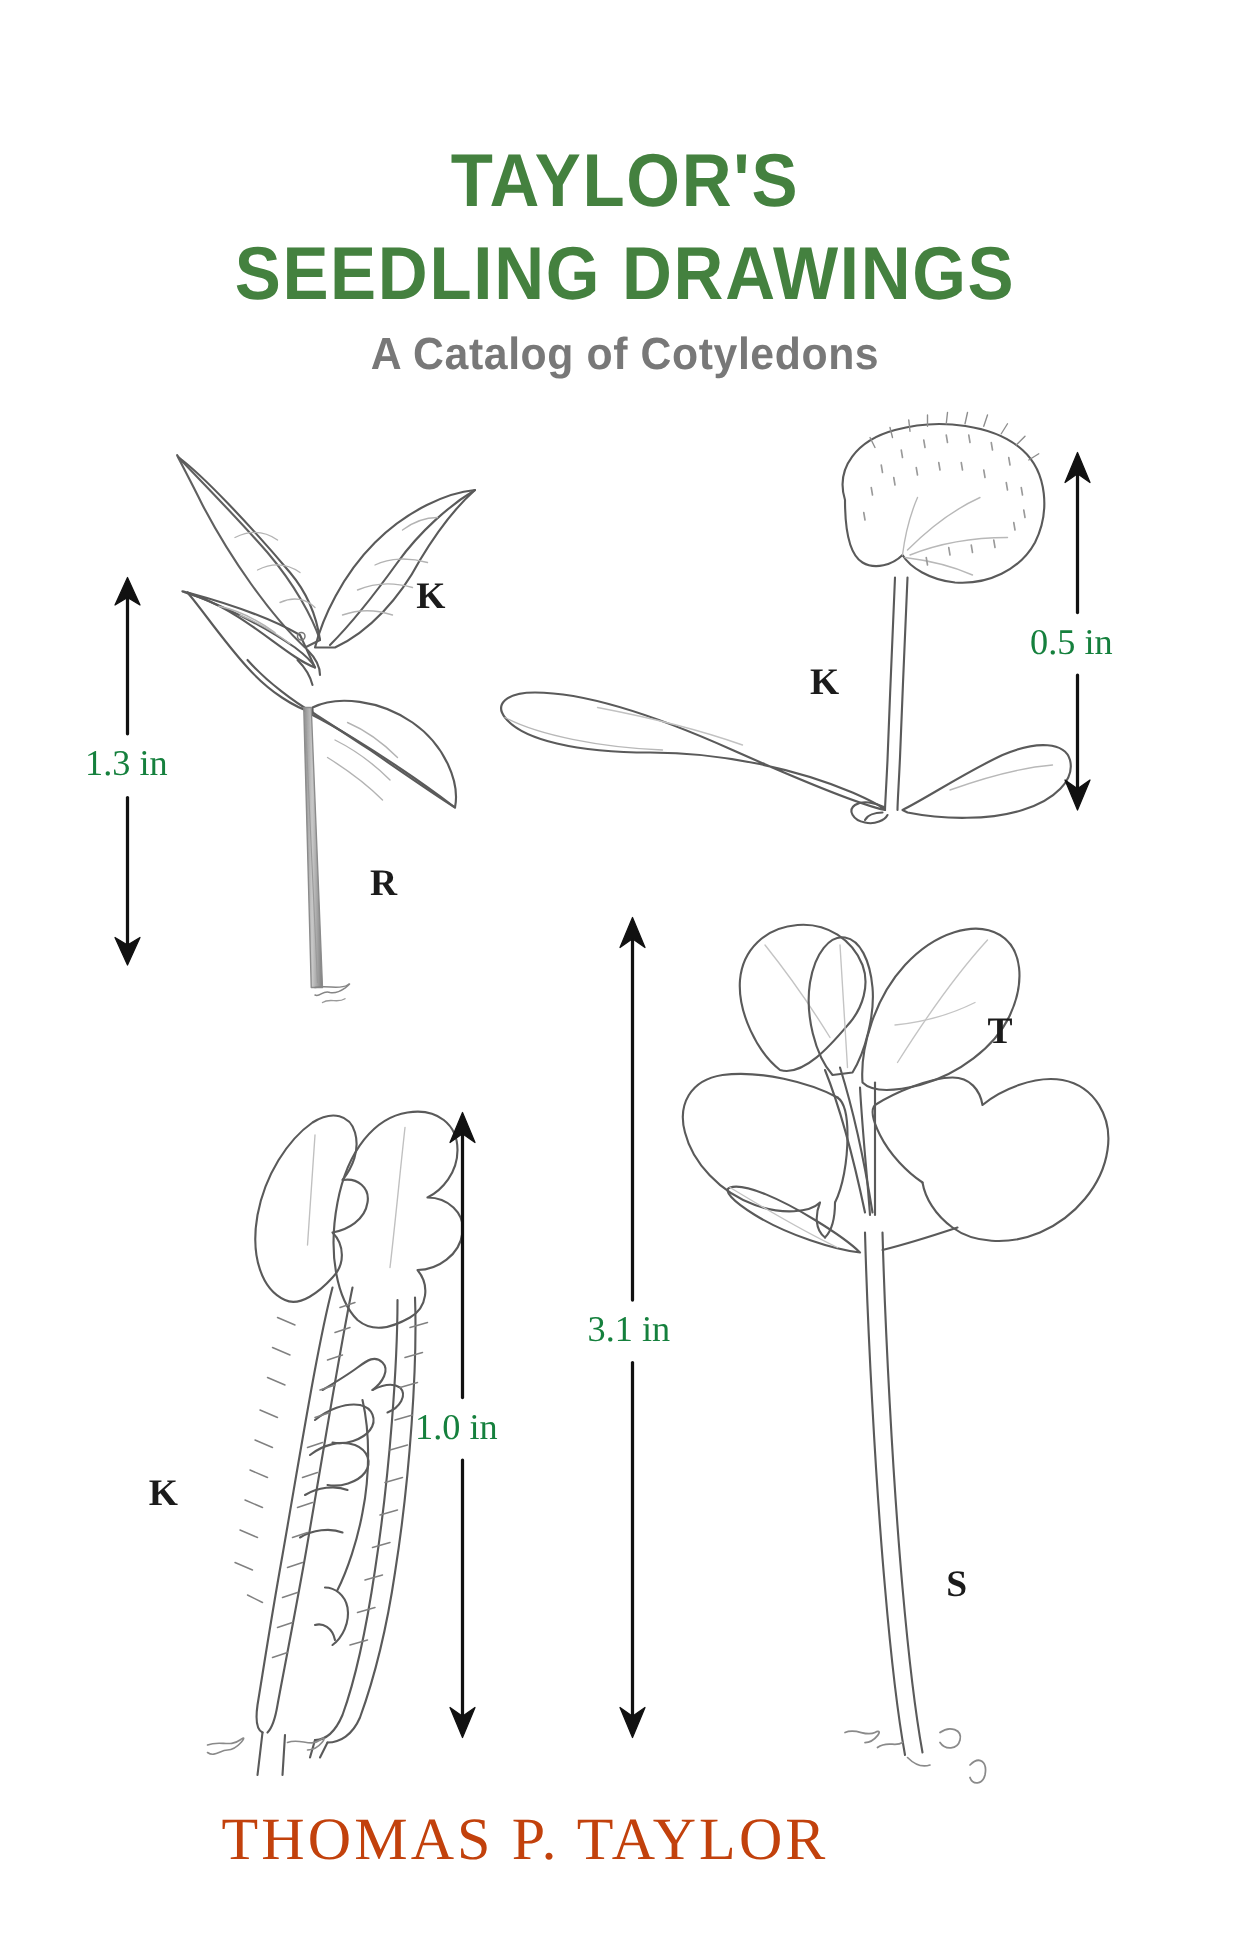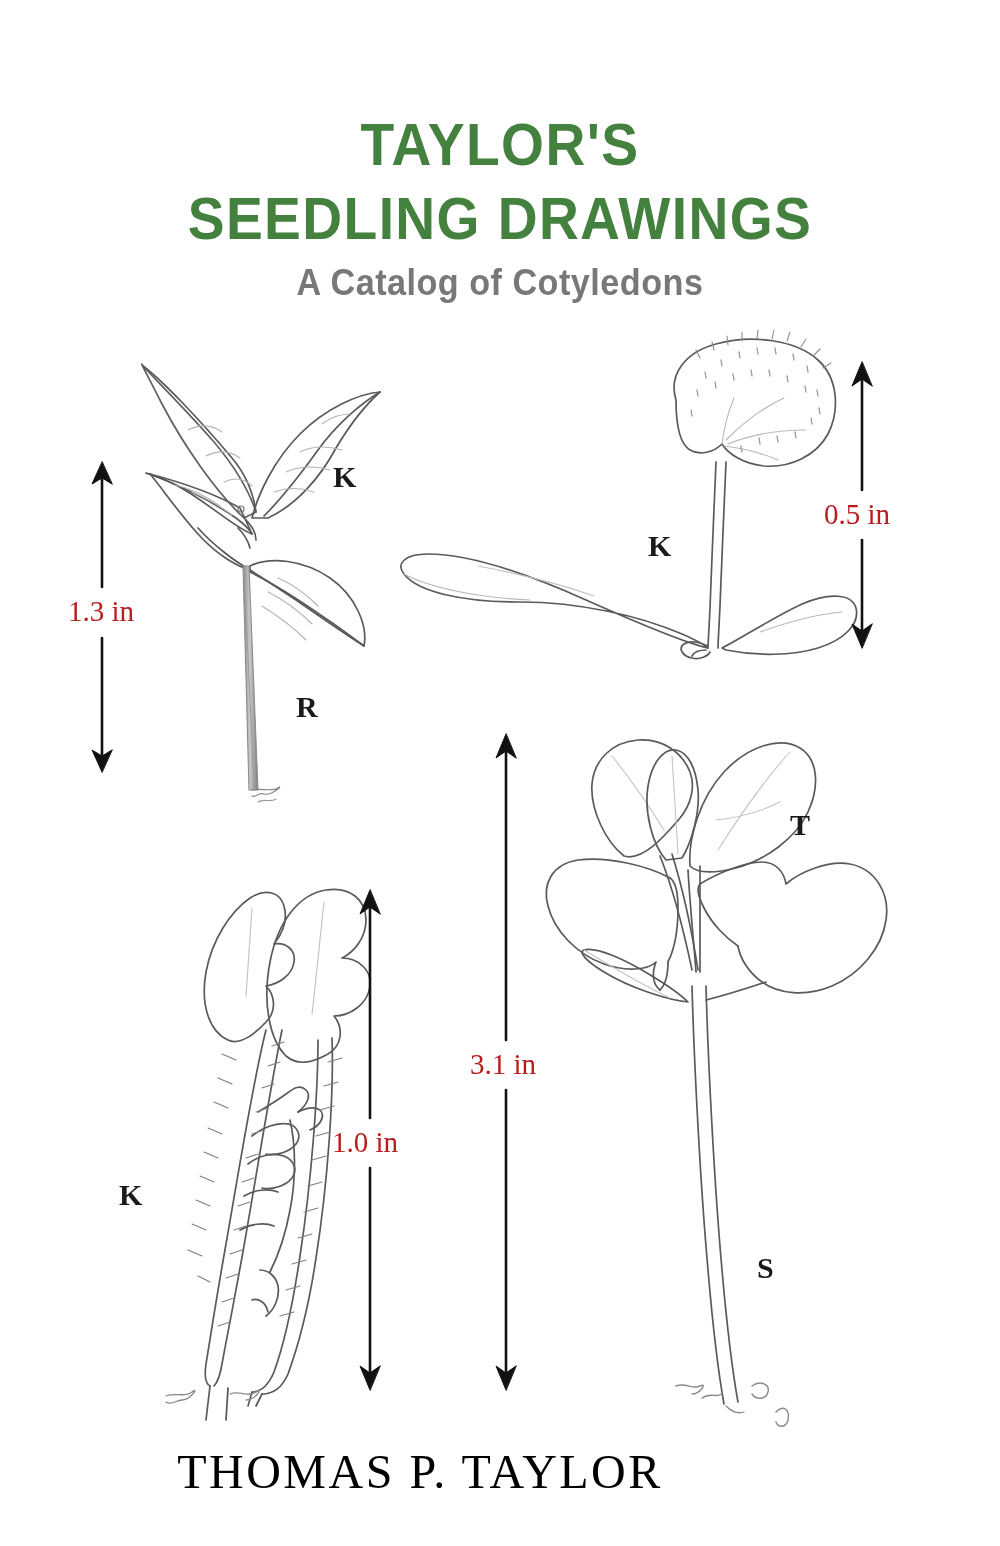--- a/index.html
+++ b/index.html
@@ -55,21 +55,21 @@
   
   .author {
     position: absolute;
     left: 0;
     top: 1444px;
     width: 840px;
     text-align: center;
     font-family: "Liberation Serif", serif;
     font-size: 48px;
     letter-spacing: 2.5px;
-    color: #000000;
+    color: #c2410c;
     white-space: nowrap;
   }
 
   
   .plate {
     position: absolute;
     left: 0;
     top: 0;
     width: 1000px;
     height: 1546px;
@@ -85,21 +85,21 @@
     font-size: 30px;
     color: #1b1b1b;
     line-height: 1;
   }
 
   
   .dim-label {
     position: absolute;
     font-family: "Liberation Serif", serif;
     font-size: 29px;
-    color: #b91c1c;
+    color: #15803d;
     line-height: 1;
     white-space: nowrap;
   }
 </style>
 </head>
 <body>
 
 <div id="cover">
 
   <div class="title-block">

